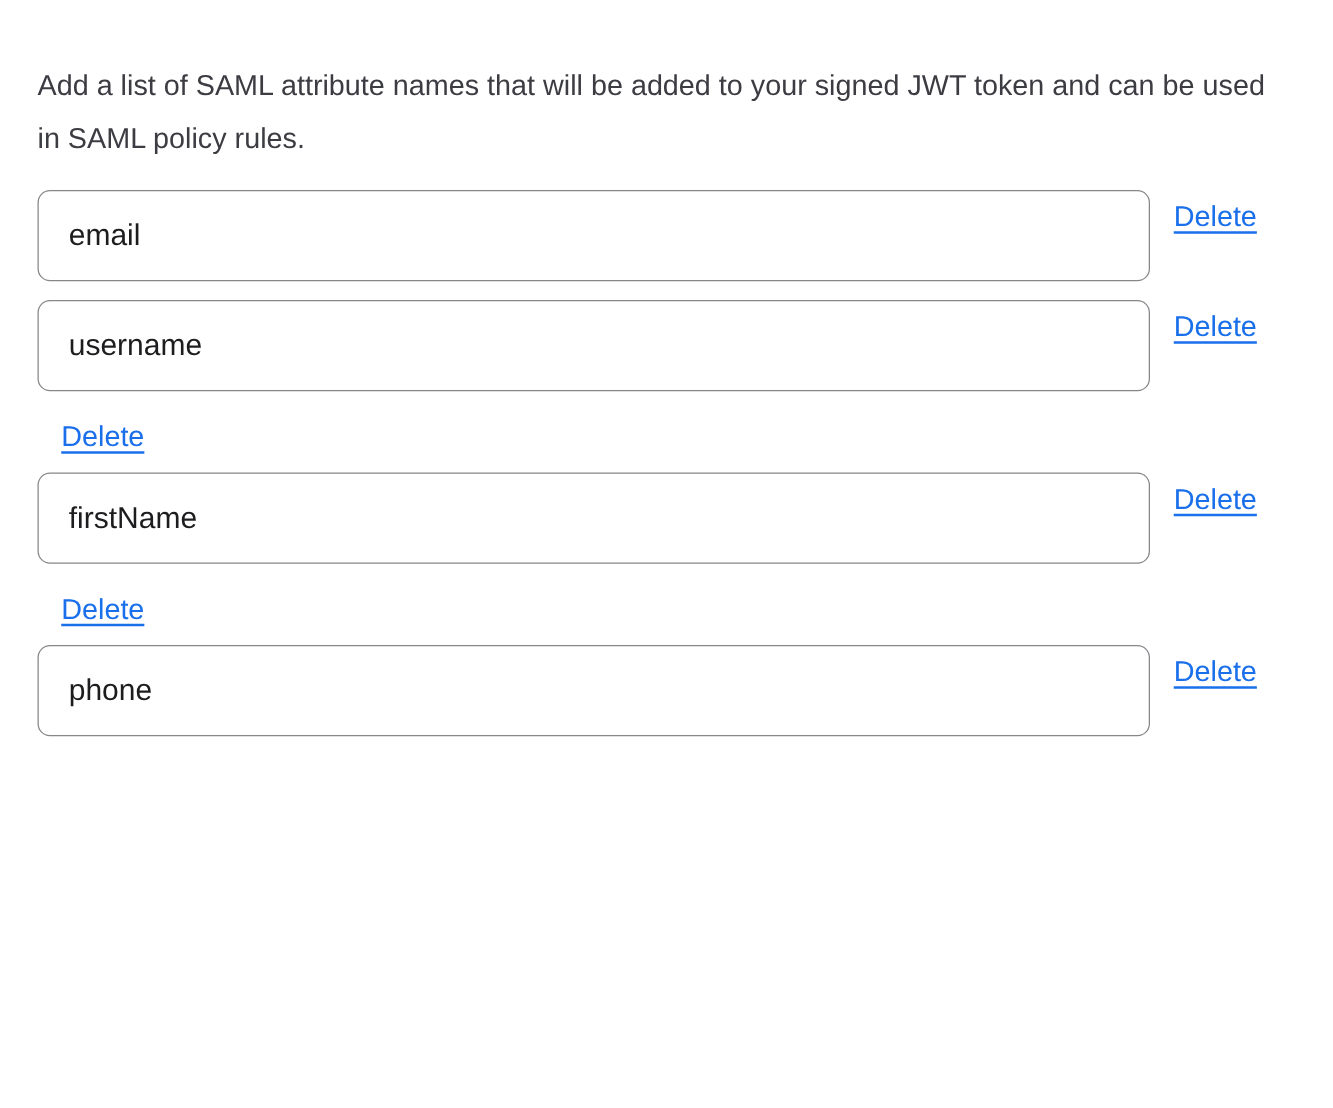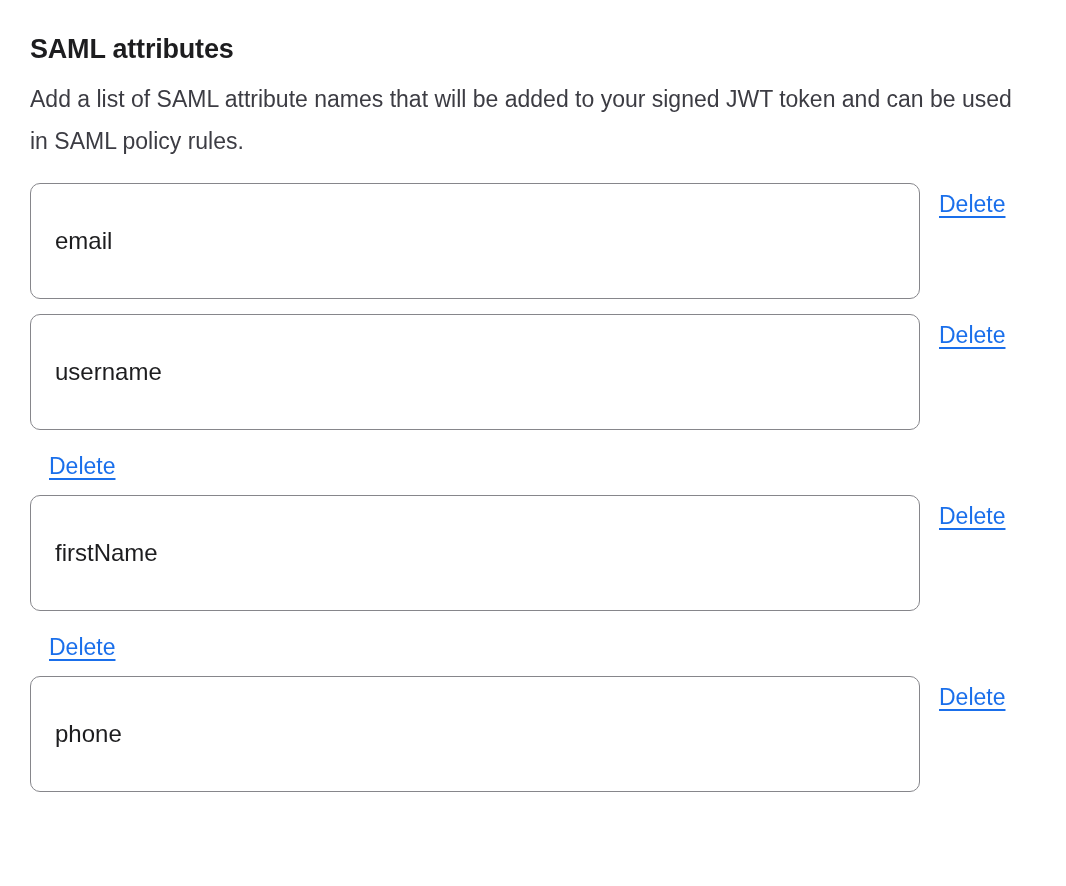--- a/index.html
+++ b/index.html
@@ -37,21 +37,21 @@
   }
 
   .attr-row {
     display: flex;
     align-items: flex-start;
     margin-bottom: 15px;
   }
 
   .attr-input {
     width: 890px;
-    height: 116px;
+    height: 73px;
     border: 1px solid #86868b;
     border-radius: 10px;
     background: #ffffff;
     font-family: "Liberation Sans", "DejaVu Sans", sans-serif;
     font-size: 24px;
     color: #1d1d1f;
     padding: 0 24px;
     outline: none;
   }
 
@@ -76,21 +76,20 @@
     margin-top: 14px;
     font-size: 23px;
     line-height: 28px;
   }
 </style>
 </head>
 <body>
 
 <div class="section">
 
-  <h2 class="page-title">SAML attributes</h2>
 
   <p class="page-description">Add a list of SAML attribute names that will be added to your signed JWT token and can be used in SAML policy rules.</p>
 
   <div class="attr-list">
 
     <div class="attr-row">
       <input type="text" class="attr-input" value="email" style="">
       <a class="link delete-link">Delete</a>
     </div>
 

